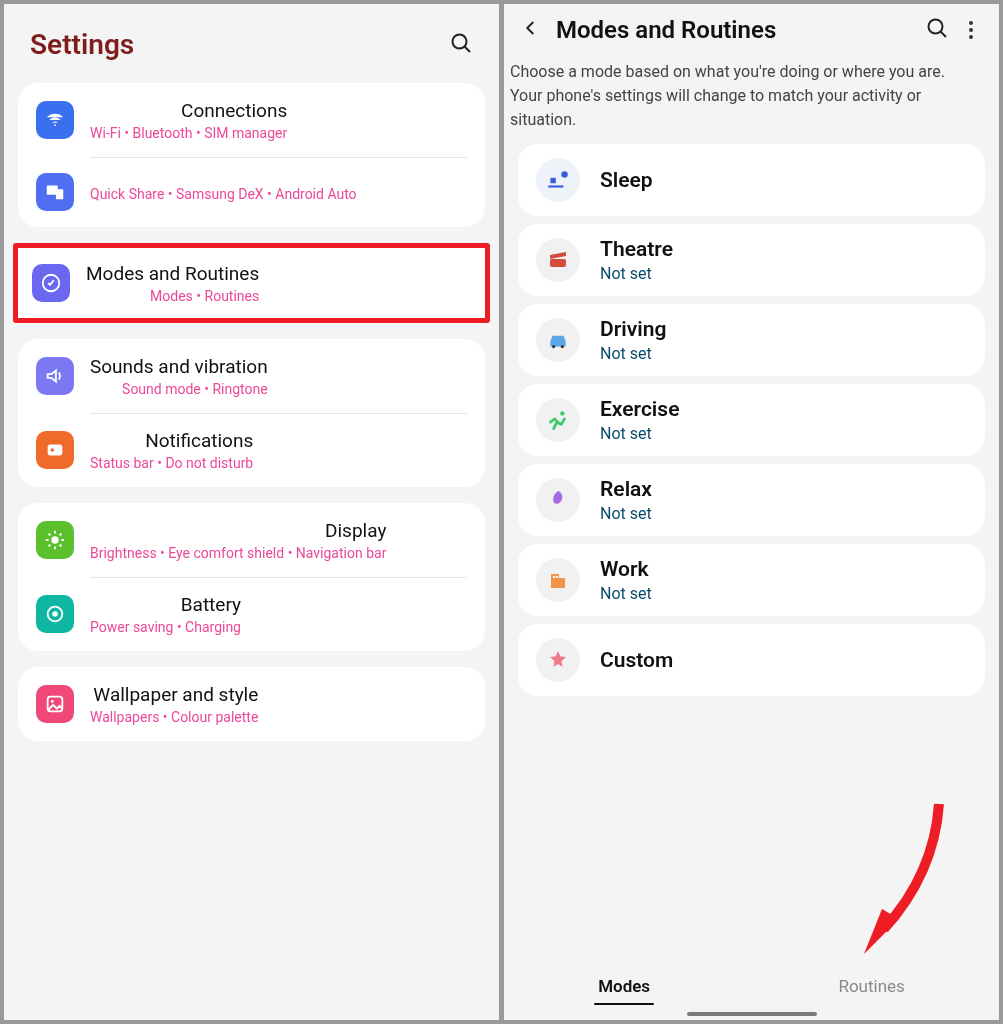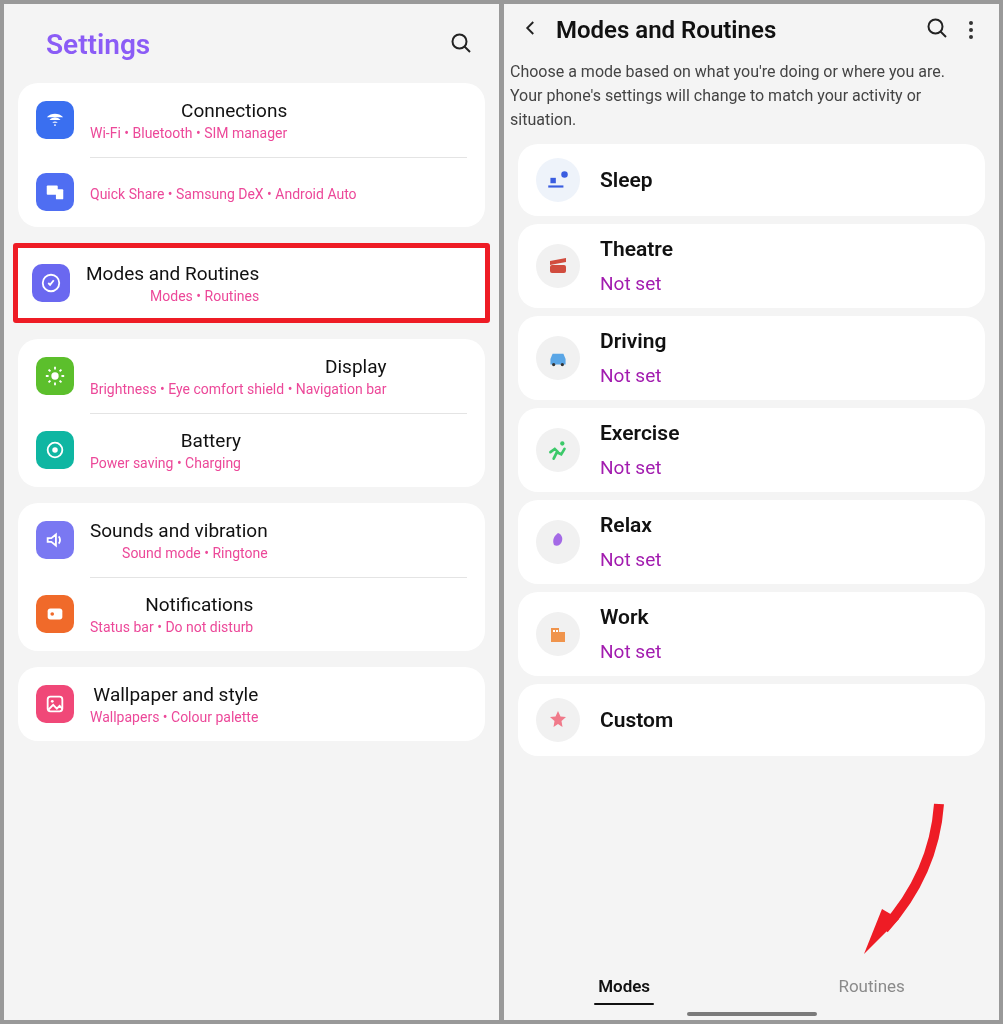--- a/index.html
+++ b/index.html
@@ -23,22 +23,21 @@
   
   .left-header {
     display: flex;
     align-items: center;
     justify-content: space-between;
     padding: 24px 26px 14px 26px;
   }
   .left-header h1 {
     font-size: 28px;
     font-weight: 600;
-    color: #8b5cf6;
-    margin-left: 16px;
+    color: #7f1d1d;
   }
   .search-icon svg { width: 24px; height: 24px; stroke:#222; stroke-width:2; fill:none;}
   .account-card {
     background: #fff;
     border-radius: 20px;
     margin: 6px 14px;
     padding: 18px 18px;
     display: flex;
     align-items: center;
     justify-content: space-between;
@@ -120,21 +119,21 @@
     gap: 20px;
   }
   .mode-card.small { padding: 13px 18px; }
   .mode-icon {
     width: 44px; height:44px; border-radius:50%;
     display:flex; align-items:center; justify-content:center;
     background:#f1f1f1;
   }
   .mode-icon.sleep-bg { background:#eef3fa; }
   .mode-title { font-size: 21px; font-weight:600; color:#111;}
-  .mode-sub { font-size: 19px; color:#a21caf; margin-top:11px;}
+  .mode-sub { font-size: 16px; color:#0c4a6e; margin-top:3px;}
   .tabs {
     display:flex;
     background:#f4f4f4;
     padding: 6px 0 4px 0;
     justify-content:space-around;
   }
   .tab {
     font-size: 17px;
     padding: 8px 4px;
     color:#8a8a8a;
@@ -222,20 +221,46 @@
       </div>
       <div class="li-text">
         <div class="title">Modes and Routines</div>
         <div class="sub">Modes  •  Routines</div>
       </div>
     </div>
   </div>
 
   <div class="group">
     <div class="list-item">
+      <div class="li-icon c-violet2">
+        <svg viewBox="0 0 24 24">
+            <path d="M4 10v4h4l5 4V6l-5 4H4zM16 8c2 2 2 6 0 8" fill="none" stroke="#fff" stroke-width="2"></path>
+          </svg>
+      </div>
+      <div class="li-text">
+        <div class="title">Sounds and vibration</div>
+        <div class="sub">Sound mode  •  Ringtone</div>
+      </div>
+    </div>
+    <div class="list-item">
+      <div class="li-icon c-orange">
+        <svg viewBox="0 0 24 24">
+            <rect x="4" y="6" width="16" height="12" rx="3"></rect>
+            <circle cx="9" cy="12" r="2" fill="#f06a2a"></circle>
+          </svg>
+      </div>
+      <div class="li-text">
+        <div class="title">Notifications</div>
+        <div class="sub">Status bar  •  Do not disturb</div>
+      </div>
+    </div>
+  </div>
+
+  <div class="group">
+    <div class="list-item">
       <div class="li-icon c-green">
         <svg viewBox="0 0 24 24">
             <circle cx="12" cy="12" r="4"></circle>
             <g stroke="#fff" stroke-width="2">
               <line x1="12" y1="2" x2="12" y2="5"></line>
               <line x1="12" y1="19" x2="12" y2="22"></line>
               <line x1="2" y1="12" x2="5" y2="12"></line>
               <line x1="19" y1="12" x2="22" y2="12"></line>
               <line x1="5" y1="5" x2="7" y2="7"></line>
               <line x1="17" y1="17" x2="19" y2="19"></line>
@@ -252,46 +277,20 @@
     <div class="list-item">
       <div class="li-icon c-teal">
         <svg viewBox="0 0 24 24">
             <circle cx="12" cy="12" r="8" fill="none" stroke="#fff" stroke-width="2"></circle>
             <circle cx="12" cy="12" r="3"></circle>
           </svg>
       </div>
       <div class="li-text">
         <div class="title">Battery</div>
         <div class="sub">Power saving  •  Charging</div>
-      </div>
-    </div>
-  </div>
-
-  <div class="group">
-    <div class="list-item">
-      <div class="li-icon c-violet2">
-        <svg viewBox="0 0 24 24">
-            <path d="M4 10v4h4l5 4V6l-5 4H4zM16 8c2 2 2 6 0 8" fill="none" stroke="#fff" stroke-width="2"></path>
-          </svg>
-      </div>
-      <div class="li-text">
-        <div class="title">Sounds and vibration</div>
-        <div class="sub">Sound mode  •  Ringtone</div>
-      </div>
-    </div>
-    <div class="list-item">
-      <div class="li-icon c-orange">
-        <svg viewBox="0 0 24 24">
-            <rect x="4" y="6" width="16" height="12" rx="3"></rect>
-            <circle cx="9" cy="12" r="2" fill="#f06a2a"></circle>
-          </svg>
-      </div>
-      <div class="li-text">
-        <div class="title">Notifications</div>
-        <div class="sub">Status bar  •  Do not disturb</div>
       </div>
     </div>
   </div>
 
   <div class="group">
     <div class="list-item">
       <div class="li-icon c-pink">
         <svg viewBox="0 0 24 24">
             <rect x="4" y="4" width="16" height="16" rx="3" fill="none" stroke="#fff" stroke-width="2"></rect>
             <circle cx="9" cy="9" r="1.5"></circle>

